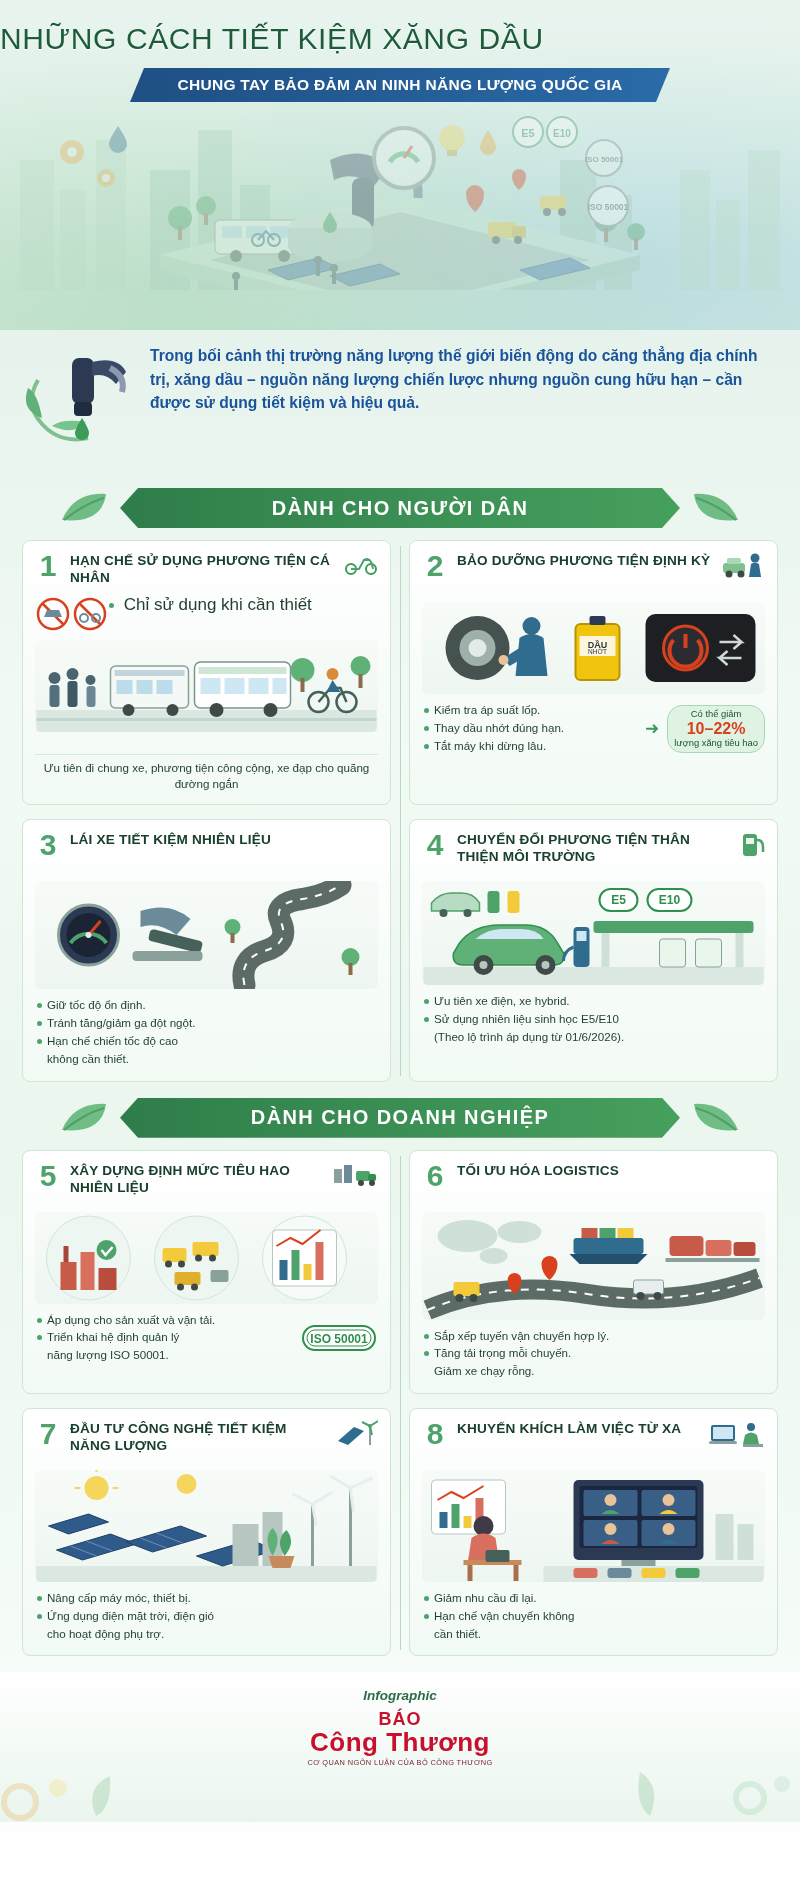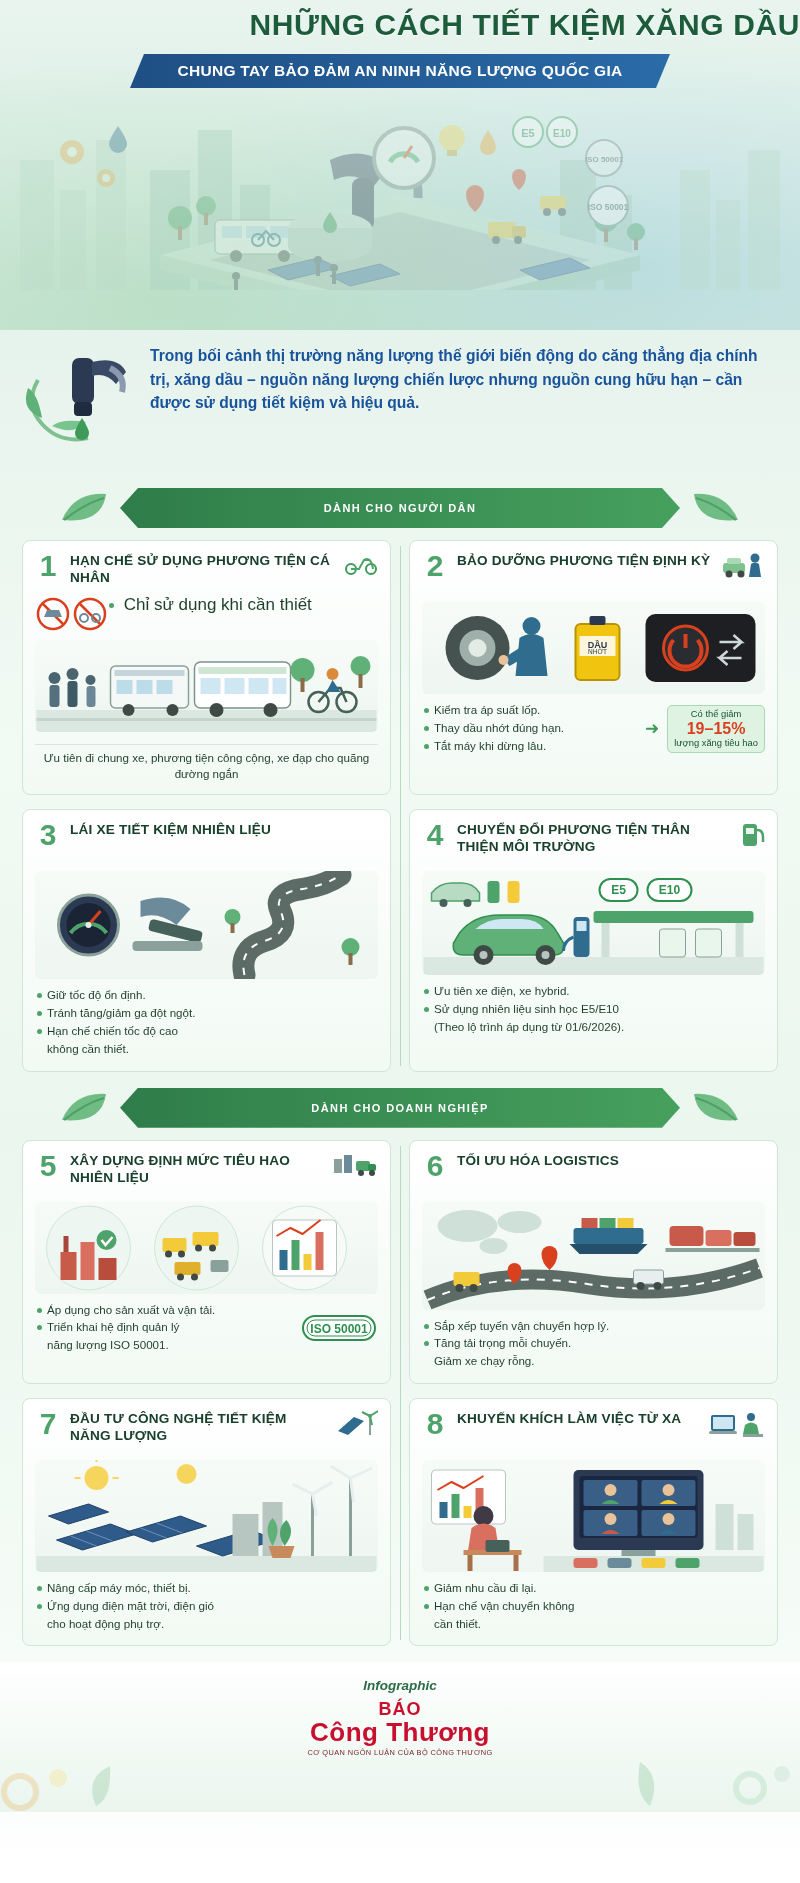--- a/index.html
+++ b/index.html
@@ -26,24 +26,24 @@
       radial-gradient(ellipse at 80% 80%, rgba(160,205,225,.45), rgba(160,205,225,0) 60%),
       linear-gradient(180deg,#e9f4ef 0%, #dcefe6 55%, #cfe8dd 100%);
     overflow: hidden;
   }
   .hero-city {
     position: absolute; left: 0; right: 0; bottom: 40px; height: 190px;
     opacity: .35;
   }
   .hero-title {
     position: relative;
-    text-align: right;
-    padding-top: 8px;
+    text-align: left;
+    padding-top: 22px;
     font-size: 30px;
-    font-weight: bold;
+    font-weight: normal;
     letter-spacing: .6px;
     color: #1d5c3a;
     text-shadow: 0 1px 0 #ffffff;
   }
   .hero-sub-wrap {
     position: relative;
     margin: 12px auto 0;
     width: 540px;
     height: 34px;
     text-align: right;
@@ -82,21 +82,21 @@
   .banner-wrap {
     position: relative;
     margin: 8px 0 12px;
     height: 40px;
   }
   .banner {
     position: absolute;
     left: 120px; right: 120px; top: 0; bottom: 0;
     background: linear-gradient(90deg,#2f7d4a,#46a05d);
     color: #fff;
-    font-size: 11px;
+    font-size: 20px;
     font-weight: bold;
     letter-spacing: 1.4px;
     display: flex; align-items: center; justify-content: center;
     clip-path: polygon(18px 0, calc(100% - 18px) 0, 100% 50%, calc(100% - 18px) 100%, 18px 100%, 0 50%);
     box-shadow: 0 2px 5px rgba(0,0,0,.15);
   }
   .leaf-l, .leaf-r {
     position: absolute; top: 2px; width: 64px; height: 36px;
   }
   .leaf-l { left: 58px; }
@@ -174,36 +174,36 @@
   .bullets li::before {
     content: "";
     position: absolute;
     left: 2px; top: 6px;
     width: 5px; height: 5px;
     border-radius: 50%;
     background: #4da36a;
   }
   .bullets li.cont::before { display: none; }
   .note {
-    margin-top: 12px;
+    margin-top: 22px;
     border-top: 1px solid #d6e9dd;
     padding-top: 5px;
     font-size: 11.6px;
     text-align: center;
     color: #1f3e2e;
     line-height: 1.4;
   }
   .inline-tip {
     display: flex; align-items: flex-start; 
     font-size: 17px;
   }
   .tip-box {
     background: #dff3e3;
     border: 1px solid #a9d8b7;
-    border-radius: 5px;
+    border-radius: 15px;
     padding: 3px 6px;
     text-align: center;
     line-height: 1.15;
     color: #1c5233;
   }
   .tip-box b { display: block; font-size: 16px; color: #d9411e; }
   .tip-small { font-size: 9.4px; display: block; }
   .arrow-right {
     color: #3e9a58; font-size: 17px; line-height: 1;
   }
@@ -547,21 +547,21 @@
 
       <div class="row-bullets">
         <ul class="bullets" style="flex:1">
           <li>Kiểm tra áp suất lốp.</li>
           <li>Thay dầu nhớt đúng hạn.</li>
           <li>Tắt máy khi dừng lâu.</li>
         </ul>
         <div class="arrow-right">➜</div>
         <div class="tip-box">
           <span class="tip-small">Có thể giảm</span>
-          <b>19–15%</b>
+          <b>10–22%</b>
           <span class="tip-small">lượng xăng tiêu hao</span>
         </div>
       </div>
     </div>
 
     <div class="card">
       <div class="card-head">
         <div class="num">3</div>
         <div class="ctitle">LÁI XE TIẾT KIỆM NHIÊN LIỆU</div>
       </div>

